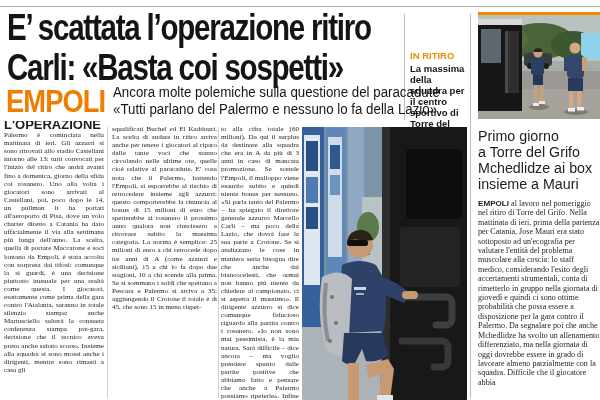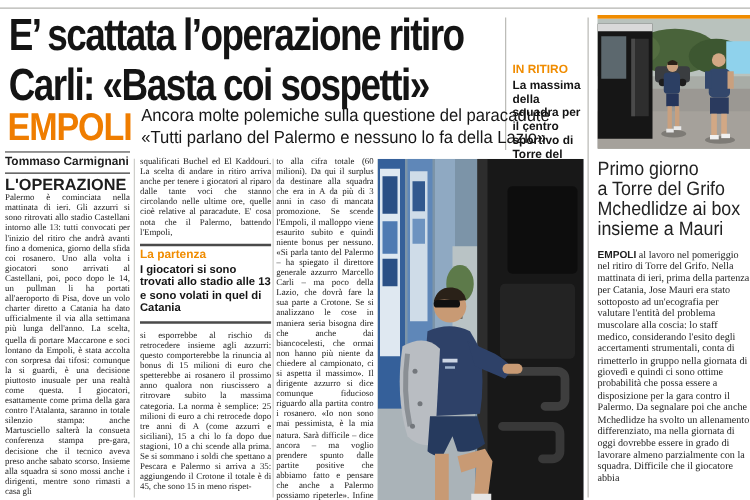--- a/index.html
+++ b/index.html
@@ -129,30 +129,25 @@
   <div class="empoli">EMPOLI</div>
   <div class="subtitle">
     <div>Ancora molte polemiche sulla questione del paracadute</div>
     <div>«Tutti parlano del Palermo e nessuno lo fa della Lazio»</div>
   </div>
 
   <div class="rule-v" style="left:107px;top:127px;height:271px;background:#cfcfcb;"></div>
   <div class="rule-v" style="left:218px;top:127px;height:271px;background:#cfcfcb;"></div>
 
   <div class="col" id="col1">
-    <div class="byline-box">Tommaso Carmignani</div>
     <span class="lead-word">L'OPERAZIONE</span><span> Palermo è cominciata nella mattinata di ieri. Gli azzurri si sono ritrovati allo stadio Castellani intorno alle 13: tutti convocati per l'inizio del ritiro che andrà avanti fino a domenica, giorno della sfida coi rosanero. Uno alla volta i giocatori sono arrivati al Castellani, poi, poco dopo le 14, un pullman li ha portati all'aeroporto di Pisa, dove un volo charter diretto a Catania ha dato ufficialmente il via alla settimana più lunga dell'anno. La scelta, quella di portare Maccarone e soci lontano da Empoli, è stata accolta con sorpresa dai tifosi: comunque la si guardi, è una decisione piuttosto inusuale per una realtà come questa. I giocatori, esattamente come prima della gara contro l'Atalanta, saranno in totale silenzio stampa: anche Martusciello salterà la consueta conferenza stampa pre-gara, decisione che il tecnico aveva preso anche sabato scorso. Insieme alla squadra si sono mossi anche i dirigenti, mentre sono rimasti a casa gli</span>
   </div>
 
   <div class="col" id="col2">
     <span>squalificati Buchel ed El Kaddouri. La scelta di andare in ritiro arriva anche per tenere i giocatori al riparo dalle tante voci che stanno circolando nelle ultime ore, quelle cioè relative al paracadute. E' cosa nota che il Palermo, battendo l'Empoli,</span>
-    <div class="inset">
-      <div class="ilbl">La partenza</div>
-      <div class="itxt">I giocatori si sono trovati allo stadio alle 13 e sono volati in quel di Catania</div>
-    </div>
     <span>si esporrebbe al rischio di retrocedere insieme agli azzurri: questo comporterebbe la rinuncia al bonus di 15 milioni di euro che spetterebbe ai rosanero il prossimo anno qualora non riuscissero a ritrovare subito la massima categoria. La norma è semplice: 25 milioni di euro a chi retrocede dopo tre anni di A (come azzurri e siciliani), 15 a chi lo fa dopo due stagioni, 10 a chi scende alla prima. Se si sommano i soldi che spettano a Pescara e Palermo si arriva a 35: aggiungendo il Crotone il totale è di 45, che sono 15 in meno rispet-</span>
   </div>
 
   <div class="col" id="col3">
     <span>to alla cifra totale (60 milioni). Da qui il surplus da destinare alla squadra che era in A da più di 3 anni in caso di mancata promozione. Se scende l'Empoli, il malloppo viene esaurito subito e quindi niente bonus per nessuno. «Si parla tanto del Palermo – ha spiegato il direttore generale azzurro Marcello Carli – ma poco della Lazio, che dovrà fare la sua parte a Crotone. Se si analizzano le cose in maniera seria bisogna dire che anche dai biancocelesti, che ormai non hanno più niente da chiedere al campionato, ci si aspetta il massimo». Il dirigente azzurro si dice comunque fiducioso riguardo alla partita contro i rosanero. «Io non sono mai pessimista, è la mia natura. Sarà difficile – dice ancora – ma voglio prendere spunto dalle partite positive che abbiamo fatto e pensare che anche a Palermo possiamo ripeterle». Infine arriva un commento sulla gara contro l'Atalanta. «Abbiamo giocato contro una squadra forte – dice – e credo che loro abbiano meritato di vincere. Adesso però dobbiamo guardare avanti a quest'ultima sfida»</span>
   </div>
 
   <div class="photo-main">
     <svg width="165" height="273" viewBox="0 0 165 273">
       <rect width="165" height="273" fill="#8b9aa2"></rect>

